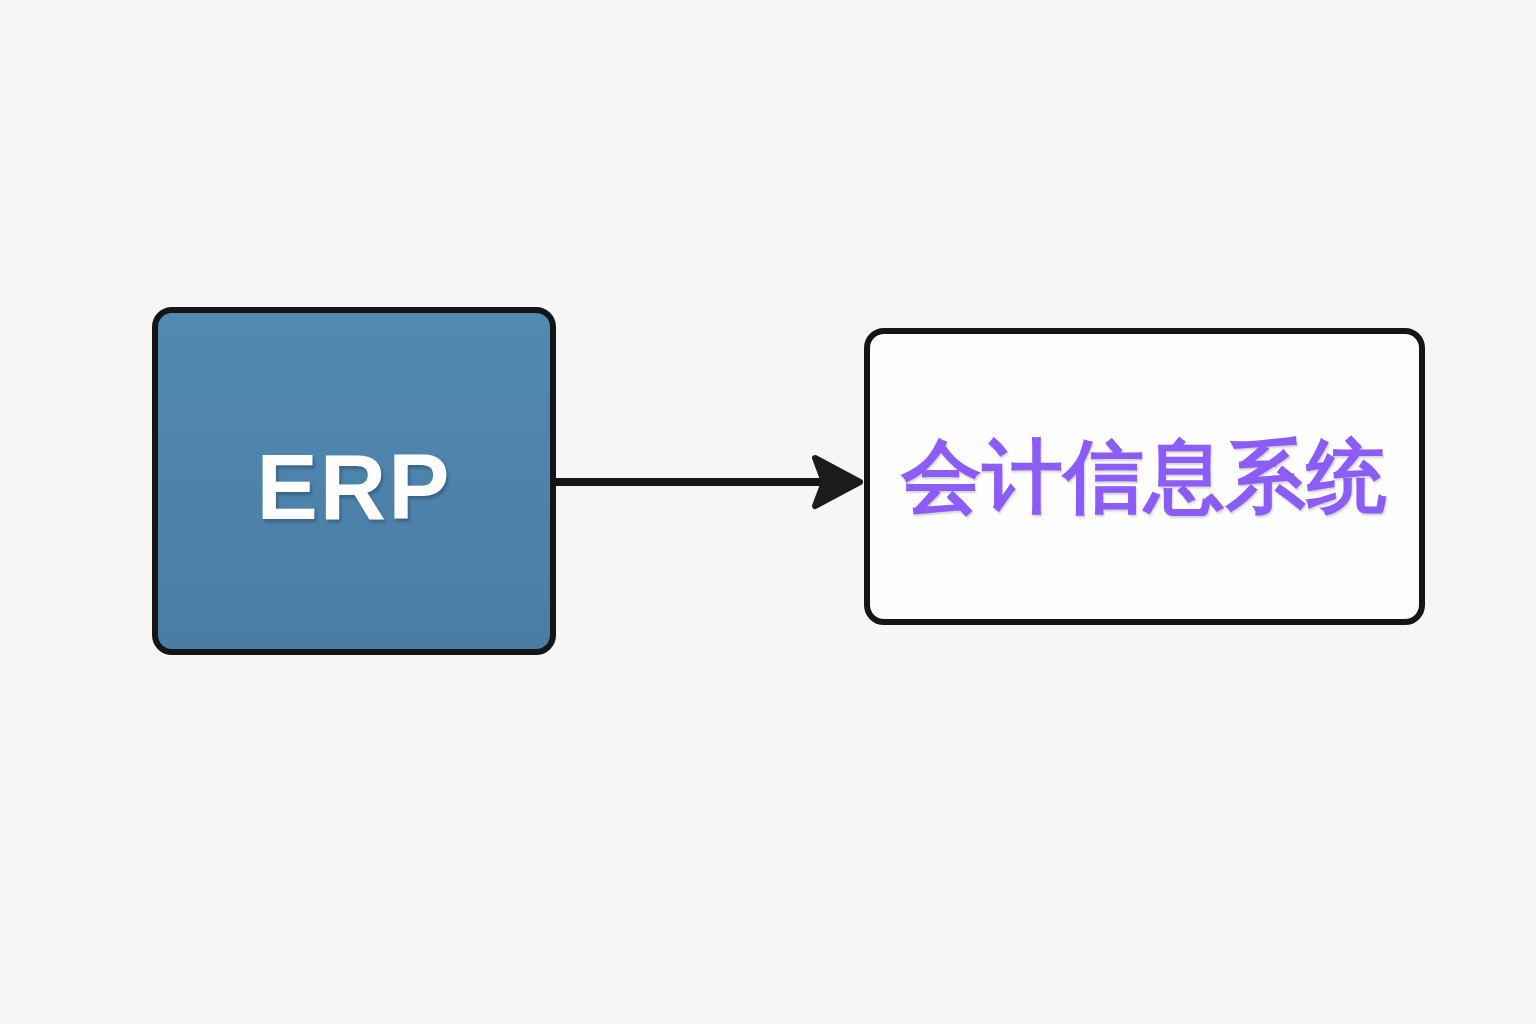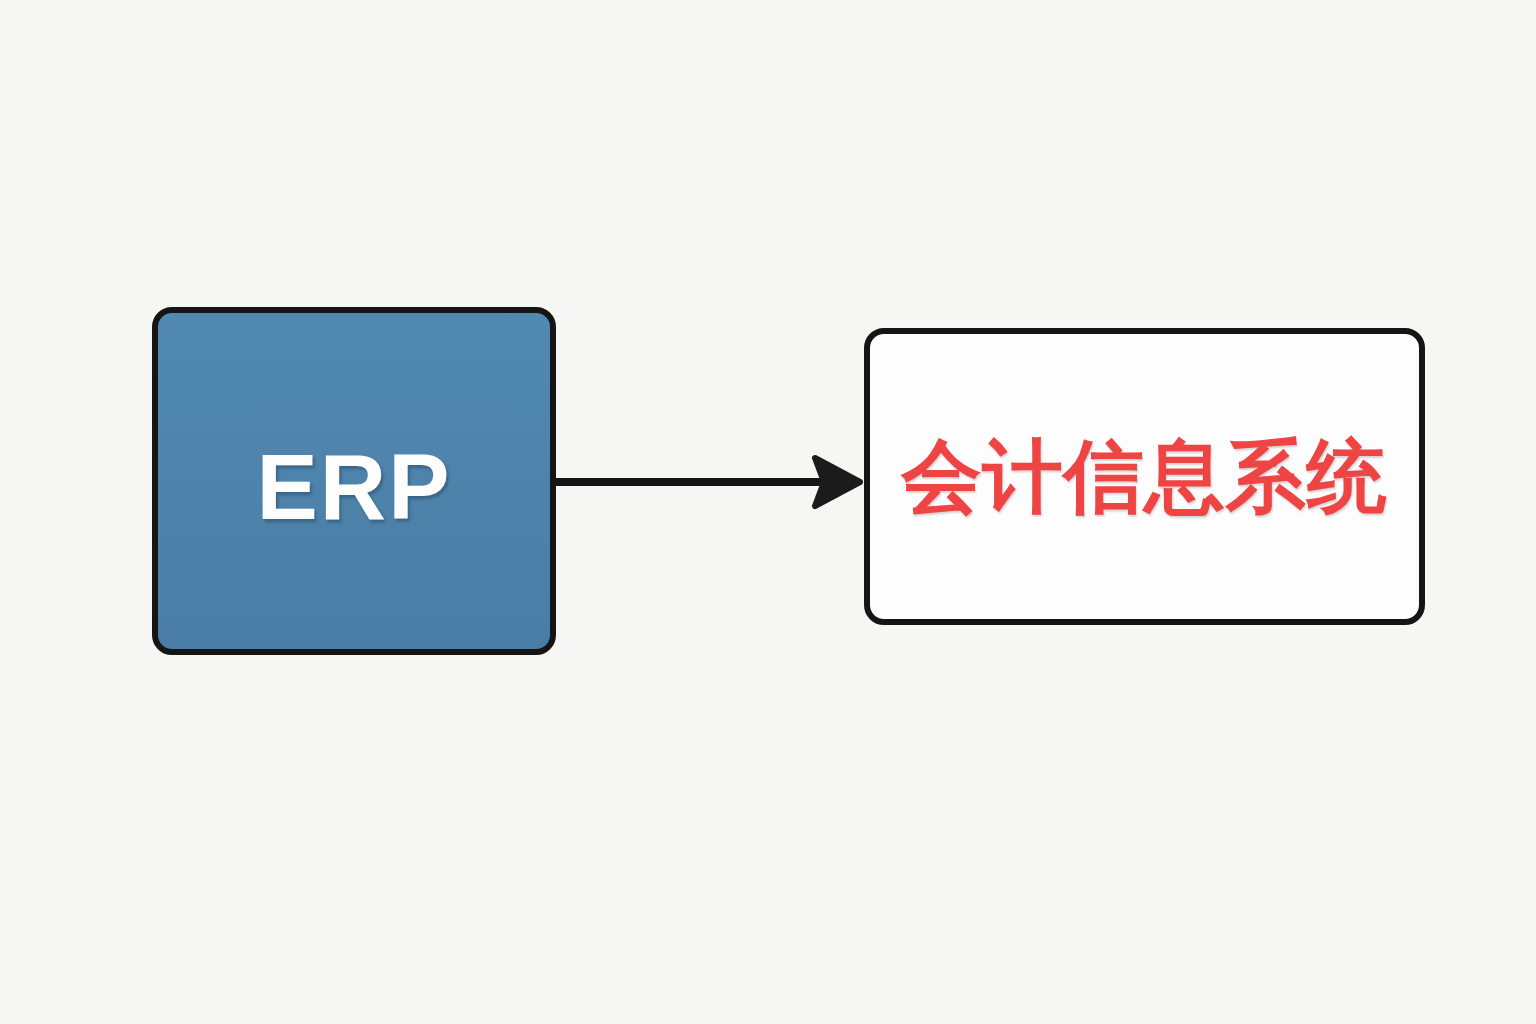--- a/index.html
+++ b/index.html
@@ -62,21 +62,21 @@
 
   
   #node-ais {
     left: 864px;
     top: 328px;
     width: 561px;
     height: 297px;
     background: #fdfdfd;
   }
   #node-ais .line-primary {
-    color: #ef4444;
+    color: #8b5cf6;
     font-size: 80px;
     font-weight: bold;
     letter-spacing: 1px;
     line-height: 1;
     white-space: nowrap;
     text-shadow: 1px 2px 2px rgba(120, 120, 120, 0.30);
   }
 
   
   #connector {

